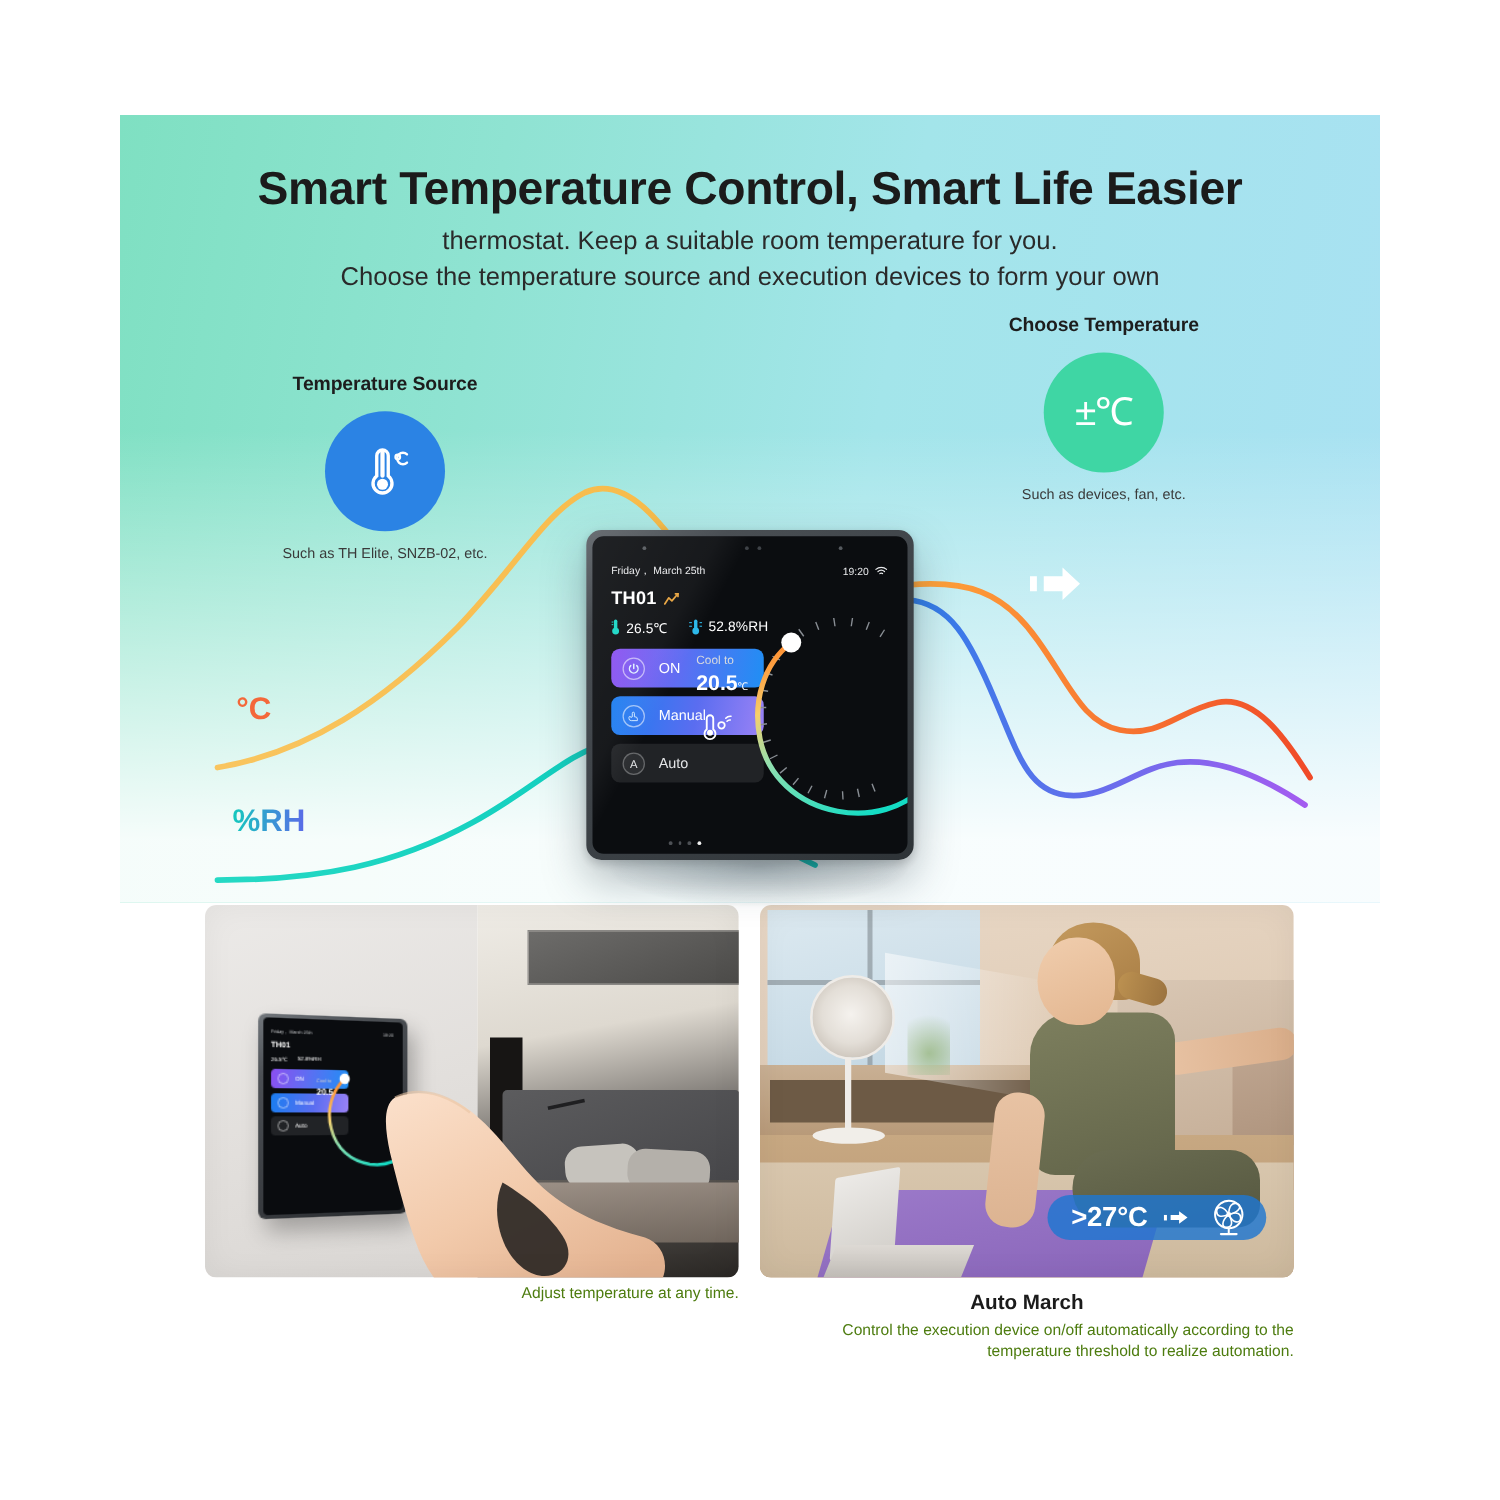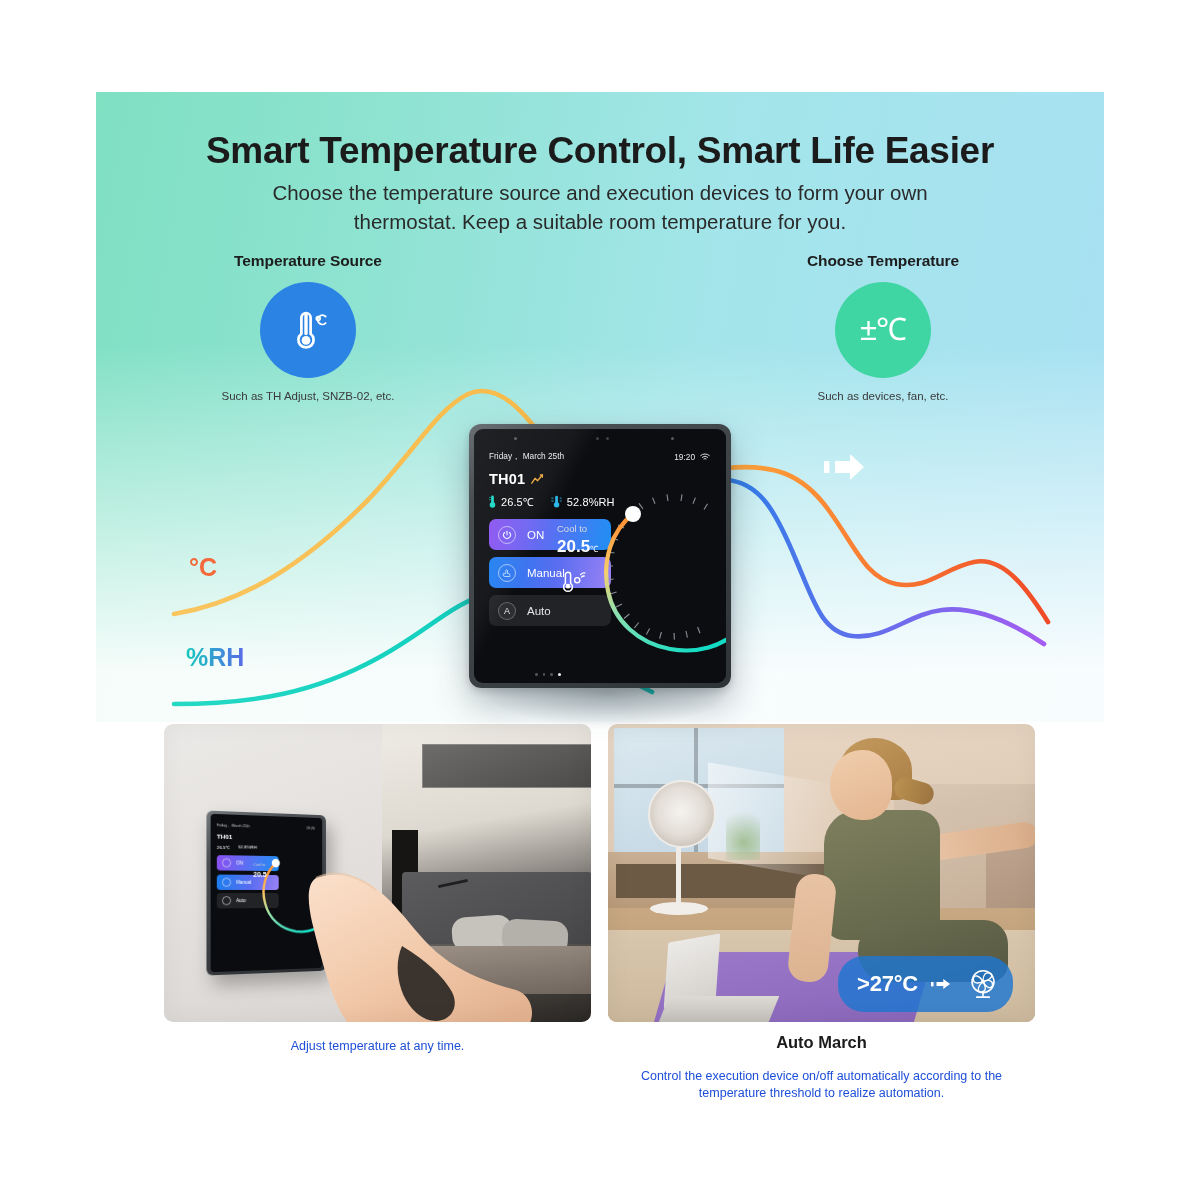--- a/index.html
+++ b/index.html
@@ -31,21 +31,21 @@
   .hero-sub {
     position: absolute; top: 86px; left: 0; width: 100%;
     text-align: center;
     font-size: 20.5px; color: #2a2a2a; line-height: 1.42;
   }
   .hero-sub span { display: block; }
 
   
   .steps { position: absolute; top: 160px; left: 0; width: 100%; height: 160px; }
   .step { position: absolute; width: 260px; text-align: center; }
-  .step-1 { left: 82px; }
+  .step-1 { left: 82px; margin-top: 47px; }
   .step-2 { left: 373px; }
   .step-3 { left: 657px; }
 
   .step-label {
     font-size: 15.5px; font-weight: 700; color: #1d1d1d;
     margin-bottom: 12px; letter-spacing: -0.1px;
   }
   .step-circle {
     width: 96px; height: 96px; border-radius: 50%;
     margin: 0 auto;
@@ -176,22 +176,22 @@
 
   .photo {
     position: relative; width: 427px; height: 298px;
     border-radius: 9px; overflow: hidden;
   }
   .cap-title {
     text-align: center; font-size: 16.5px; font-weight: 700;
     color: #1b1b1b; margin-top: 11px;
   }
   .cap-desc {
-    text-align: center; font-size: 12.5px; color: #1d4ed8;
-    margin-top: 16px; line-height: 1.36;
+    text-align: right; font-size: 12.5px; color: #4d7c0f;
+    margin-top: 4px; line-height: 1.36;
   }
 
   
   .ph-wall {
     position: absolute; left: 0; top: 0; width: 218px; height: 100%;
     background: linear-gradient(160deg, #eceae8 0%, #e2dfdc 55%, #d9d6d3 100%);
   }
   .ph-room {
     position: absolute; left: 218px; top: 0; width: 209px; height: 100%;
     background: linear-gradient(170deg, #efece6 0%, #ded9d0 34%, #6e6a66 60%, #2a2724 100%);
@@ -368,21 +368,21 @@
     background: linear-gradient(90deg, #bb9050 0%, #9c7440 100%);
     border-radius: 12px; transform: rotate(16deg);
   }
   .yg-plant {
     position: absolute; left: 118px; top: 78px; width: 34px; height: 58px;
     background: radial-gradient(circle at 50% 70%, #6e9a56 0%, rgba(110,154,86,0) 70%);
   }
 
   .badge {
     position: absolute; left: 230px; top: 232px;
-    height: 56px; padding: 0 13px 0 19px;
+    height: 36px; padding: 0 13px 0 19px;
     border-radius: 26px;
     background: rgba(30,118,209,0.82);
     display: flex; align-items: center; gap: 13px;
     color: #fff;
   }
   .badge-temp { font-size: 22px; font-weight: 700; letter-spacing: -0.2px; }
 
   .photo-shade {
     position: absolute; inset: 0; pointer-events: none;
     box-shadow: inset 0 0 26px rgba(0,0,0,0.05);
@@ -427,38 +427,38 @@
 
       <path d="M 630 388 C 664 390 680 420 700 468 C 718 510 726 540 756 544
                C 790 548 812 522 846 518 C 880 514 918 532 948 552" fill="none" stroke="url(#gHumR)" stroke-width="4.6" stroke-linecap="round"></path>
     </svg>
 
     <div class="wave-label lbl-c">°C</div>
     <div class="wave-label lbl-rh">%RH</div>
 
     <h1 class="hero-title">Smart Temperature Control, Smart Life Easier</h1>
     <div class="hero-sub">
+      <span>thermostat. Keep a suitable room temperature for you.</span>
       <span>Choose the temperature source and execution devices to form your own</span>
-      <span>thermostat. Keep a suitable room temperature for you.</span>
     </div>
 
     <div class="steps">
 
       <div class="step step-1">
         <div class="step-label">Temperature Source</div>
         <div class="step-circle c-blue">
           <svg width="50" height="50" viewBox="0 0 50 50">
             <path d="M23 10 v18.5" stroke="#fff" stroke-width="3.4" stroke-linecap="round" fill="none"></path>
             <path d="M23 8 a4.6 4.6 0 0 1 4.6 4.6 v16.2 a7.6 7.6 0 1 1 -9.2 0 v-16.2 A4.6 4.6 0 0 1 23 8 z" fill="none" stroke="#fff" stroke-width="2.7"></path>
             <circle cx="23" cy="35.4" r="4.4" fill="#fff"></circle>
             <circle cx="35.2" cy="13.6" r="1.9" fill="none" stroke="#fff" stroke-width="1.7"></circle>
             <path d="M42.6 11.5 a4.6 4.6 0 1 0 0 6.6" fill="none" stroke="#fff" stroke-width="1.9" stroke-linecap="round"></path>
           </svg>
         </div>
-        <div class="step-note">Such as  TH Adjust, SNZB-02, etc.</div>
+        <div class="step-note">Such as  TH Elite, SNZB-02, etc.</div>
       </div>
 
 
       <div class="step step-3">
         <div class="step-label">Choose Temperature</div>
         <div class="step-circle c-teal">
           <div class="inner-text" style="font-size:31px;font-weight:400;letter-spacing:-1px">±℃</div>
         </div>
         <div class="step-note">Such as devices, fan, etc.</div>
       </div>

